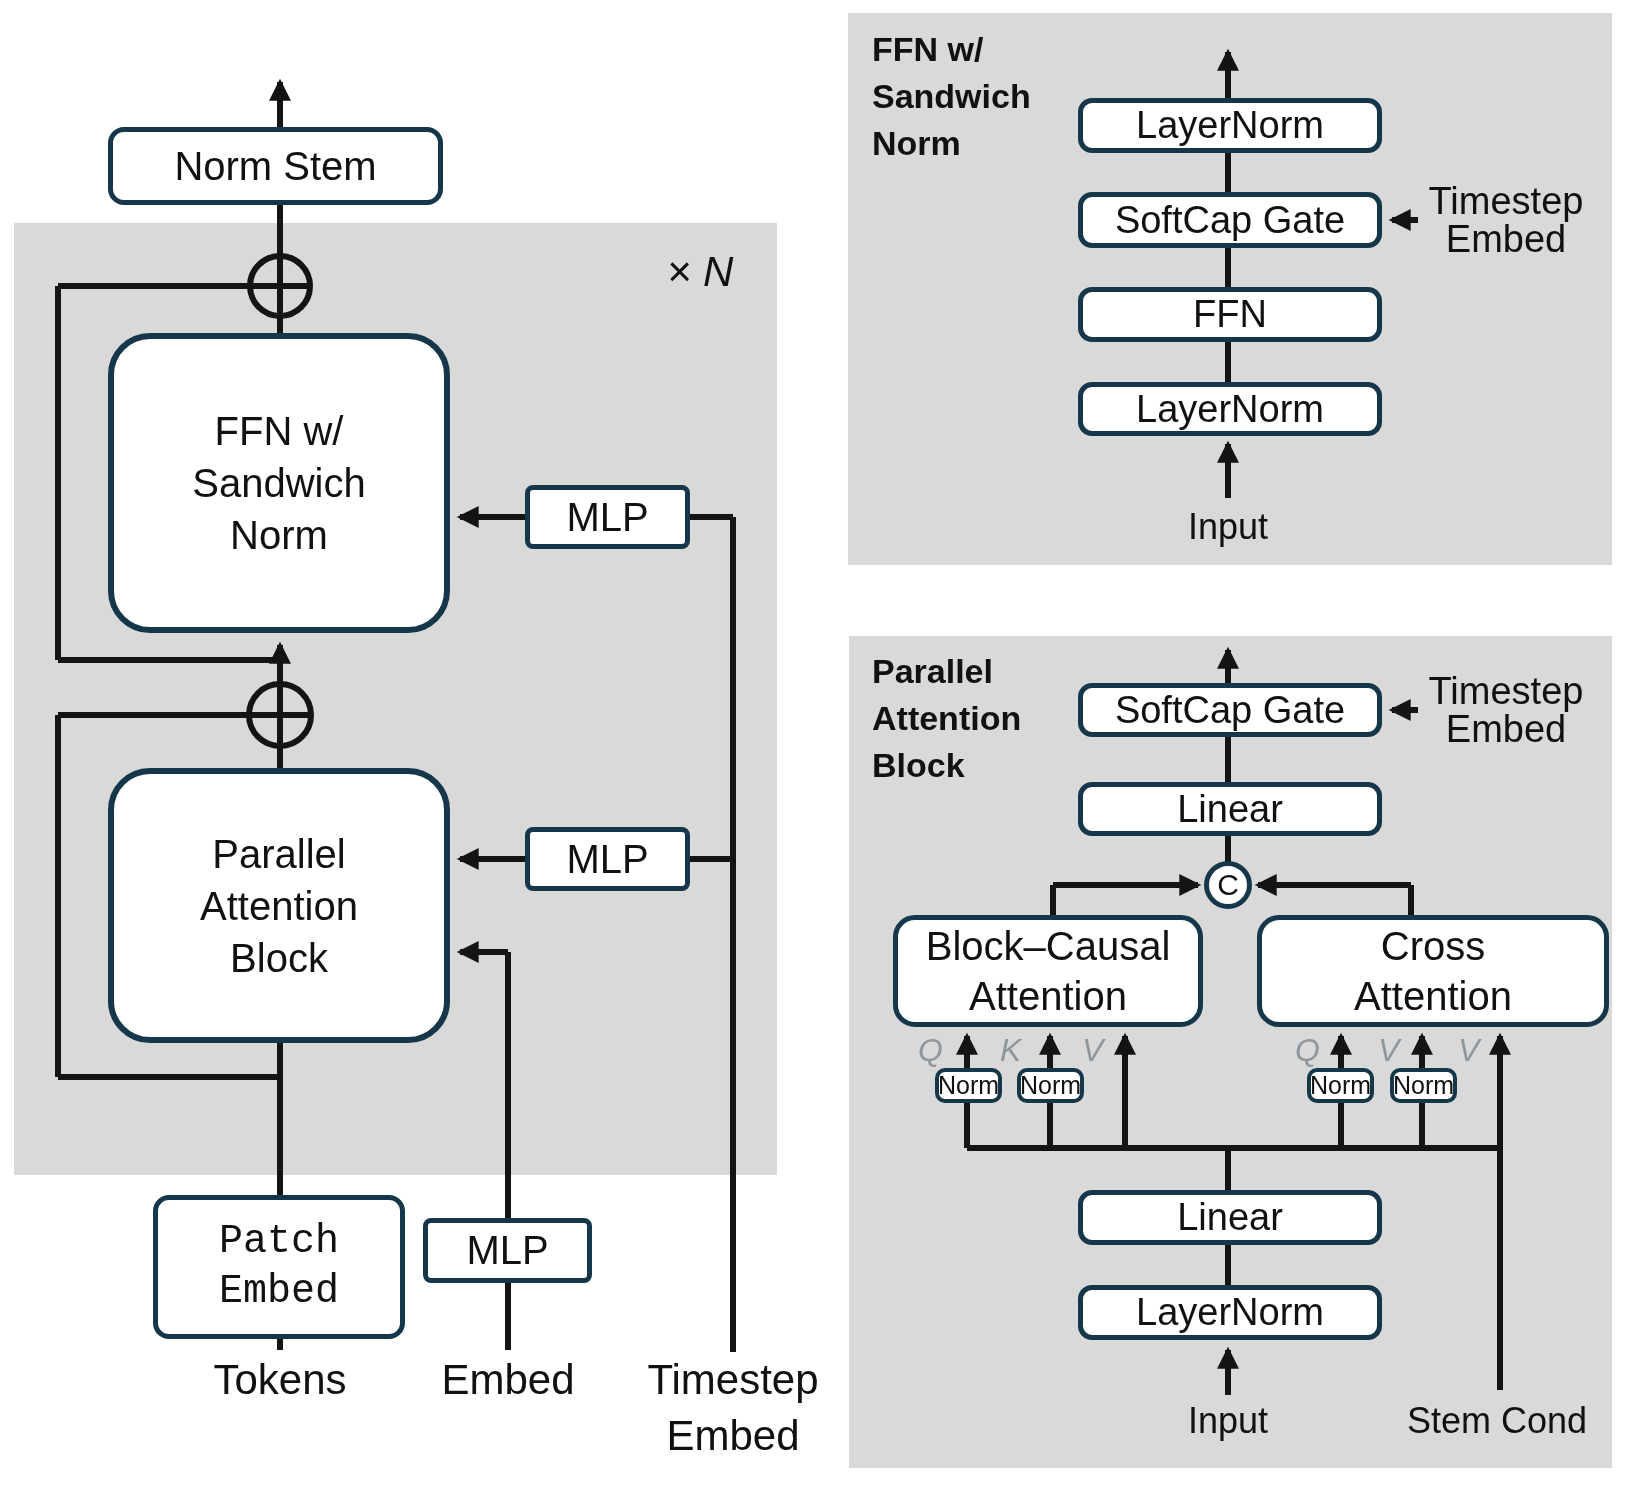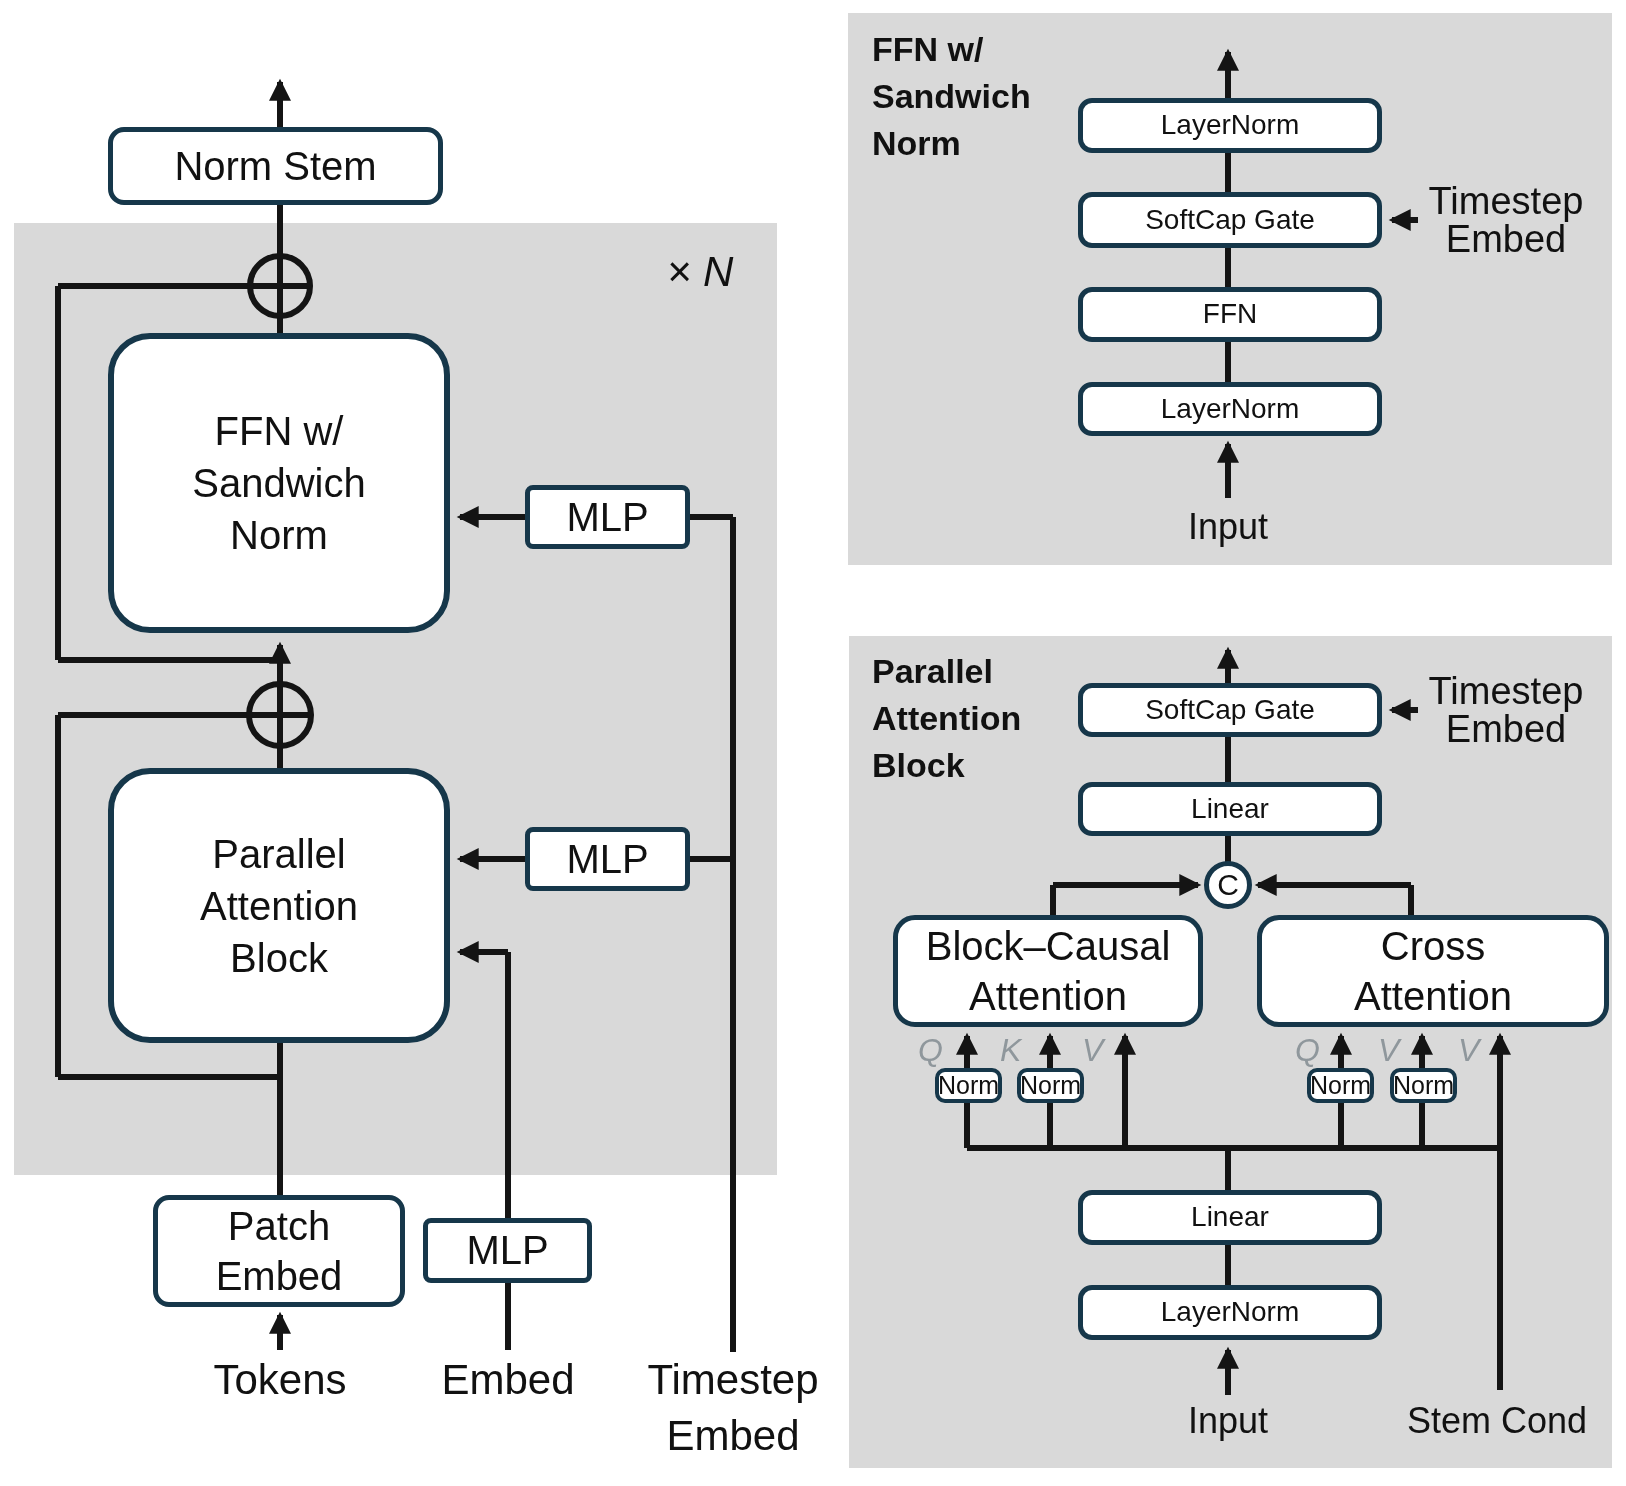--- a/index.html
+++ b/index.html
@@ -7,21 +7,21 @@
          font-family:"Liberation Sans", sans-serif;color:#111;}
   .panel{position:absolute;background:#d9d9d9;z-index:0;}
   svg.wires{position:absolute;left:0;top:0;z-index:1;}
   .box{position:absolute;z-index:2;background:#ffffff;border:5px solid #16374a;border-radius:14px;
        display:flex;flex-direction:column;align-items:center;justify-content:center;
        text-align:center;line-height:1.22;}
   .box.big{border-width:6px;border-radius:42px;font-size:40px;line-height:52px;}
   .box.stem{border-radius:16px;font-size:40px;}
   .box.mlp{border-radius:8px;font-size:40px;}
   .box.patch{border-radius:16px;font-size:40px;line-height:50px;}
-  .box.rbox{border-radius:14px;font-size:28px;}
+  .box.rbox{border-radius:14px;font-size:38px;}
   .box.attn{border-radius:22px;font-size:40px;line-height:50px;}
   .box.norm{border:4px solid #16374a;border-radius:10px;font-size:25px;line-height:1;}
   .box.concat{border-radius:50%;font-size:30px;font-weight:400;}
   .lbl{position:absolute;z-index:2;text-align:center;}
   .lbl.flow{font-size:42px;line-height:56px;}
   .lbl.side{font-size:38px;line-height:38px;}
   .lbl.small{font-size:36px;line-height:38px;}
   .title{position:absolute;z-index:2;font-weight:bold;font-size:34px;line-height:47px;text-align:left;}
   .xn{position:absolute;z-index:2;font-style:italic;font-size:42px;}
   .qkv{position:absolute;z-index:2;font-style:italic;font-size:32px;color:#8f979c;}
@@ -118,21 +118,21 @@
   <div class="box big" style="left:108px;top:768px;width:342px;height:275px;box-sizing:border-box;">
     <div>Parallel</div>
     <div>Attention</div>
     <div>Block</div>
   </div>
 
   <div class="box mlp" style="left:525px;top:827px;width:165px;height:64px;box-sizing:border-box;">
     <div>MLP</div>
   </div>
 
-  <div class="box patch" style="left:153px;top:1195px;width:252px;height:112px;box-sizing:border-box;">
+  <div class="box patch" style="left:153px;top:1195px;width:252px;height:144px;box-sizing:border-box;font-family:Liberation Mono, monospace;">
     <div>Patch</div>
     <div>Embed</div>
   </div>
 
   <div class="box mlp" style="left:423px;top:1218px;width:169px;height:65px;box-sizing:border-box;">
     <div>MLP</div>
   </div>
 
   <div class="lbl flow" style="left:170px;top:1352px;width:220px;">
     <div>Tokens</div>

